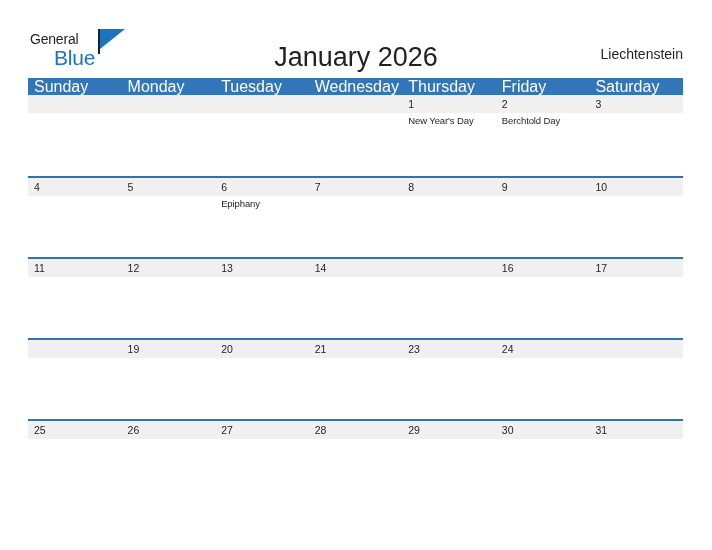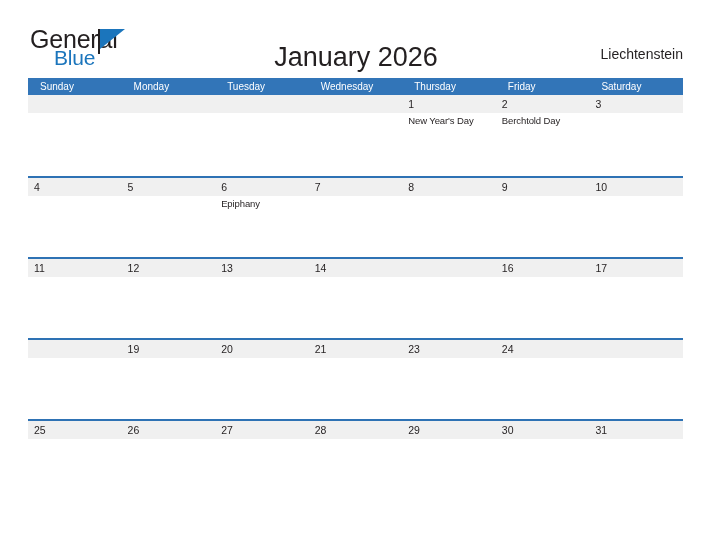--- a/index.html
+++ b/index.html
@@ -36,21 +36,21 @@
     position: absolute;
     left: 30px;
     top: 28px;
     width: 120px;
     height: 42px;
   }
   .logo-general {
     position: absolute;
     left: 0;
     top: 0;
-    font-size: 25px;
+    font-size: 14px;
     letter-spacing: -0.2px;
     color: #231f20;
     line-height: 22px;
     white-space: nowrap;
   }
   .logo-blue {
     position: absolute;
     left: 24px;
     top: 19px;
     font-size: 21px;
@@ -112,22 +112,22 @@
 
   .weekday-row {
     display: flex;
     width: 655px;
     height: 17px;
     background: #3275b8;
   }
   .weekday {
     width: 93.571px;
     box-sizing: border-box;
-    padding-left: 12px;
-    font-size: 10px;
+    padding-left: 6px;
+    font-size: 16px;
     line-height: 17px;
     color: #ffffff;
     white-space: nowrap;
     overflow: hidden;
   }
 
   .week-row {
     position: relative;
     width: 655px;
     height: 81px;

